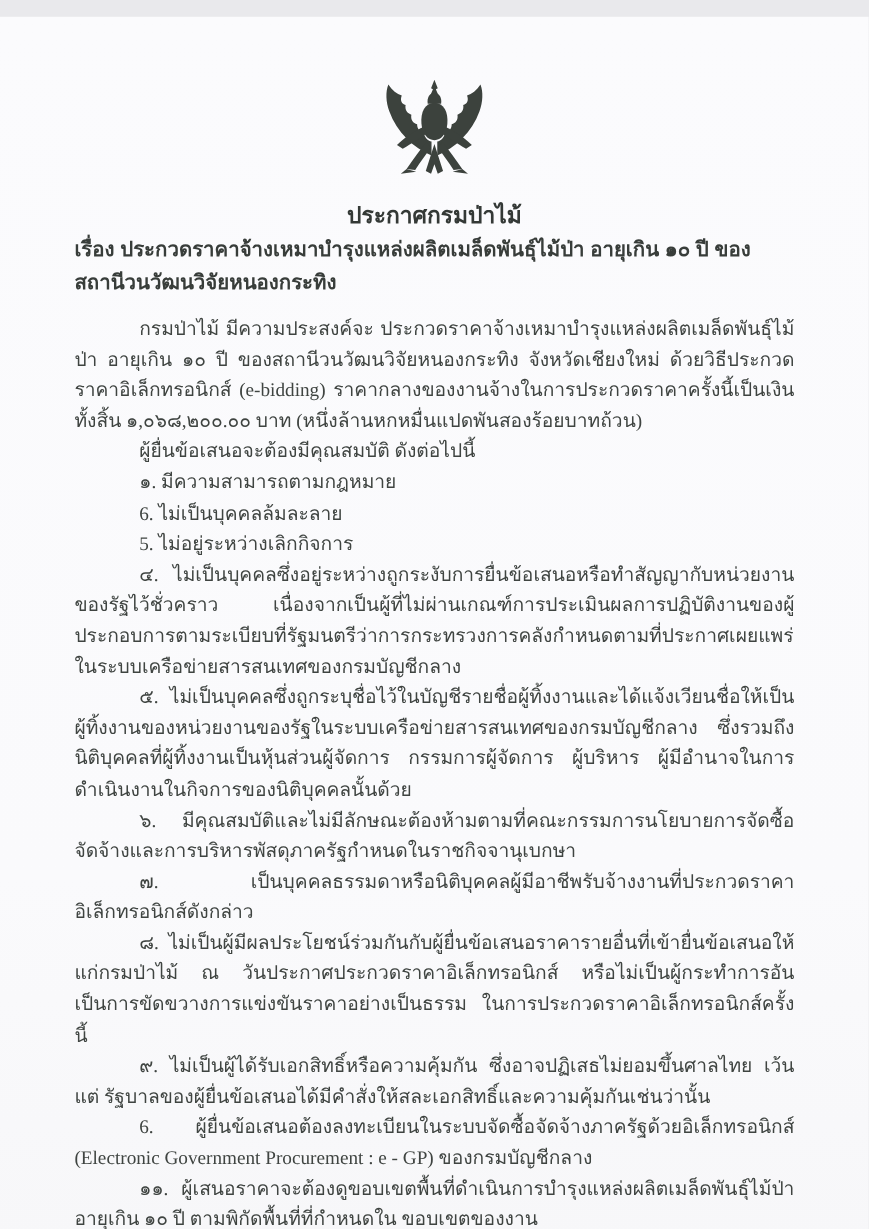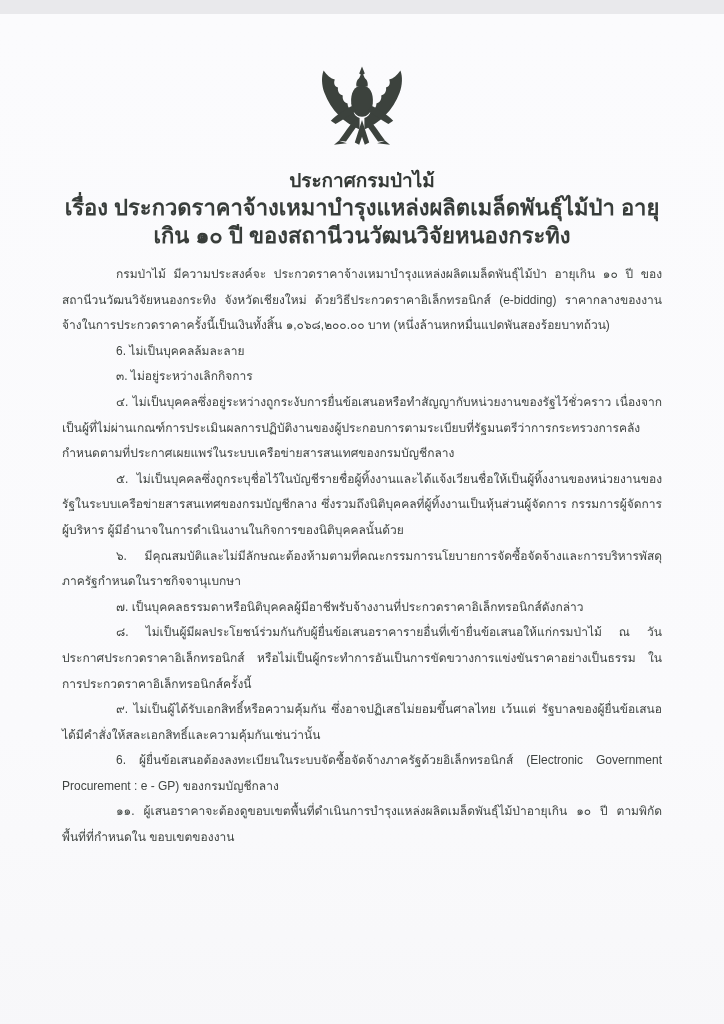--- a/index.html
+++ b/index.html
@@ -24,32 +24,33 @@
   .emblem svg { width: 100%; height: 100%; display: block; }
   .doc-title {
     text-align: center;
     font-size: 19px;
     font-weight: bold;
     color: #343936;
     margin-top: 8px;
     line-height: 26px;
   }
   .subject {
-    text-align: center;
-    font-size: 22px;
+    text-align: left;
+    font-size: 17px;
     font-weight: bold;
     color: #383d3a;
     line-height: 28px;
   }
   .body-text {
-    font-size: 12px;
+    font-size: 16px;
     line-height: 25.6px;
     text-align: justify;
     text-indent: 54px;
     color: #3f4441;
+    font-family: Liberation Serif, serif;
   }
   .intro { margin-top: 12px; }
   p { margin: 0; }
 </style>
 </head>
 <body>
 
 <div class="page">
 
   <div class="emblem">
@@ -81,23 +82,25 @@
       </g>
     </svg>
   </div>
 
   <div class="doc-title">ประกาศกรมป่าไม้</div>
 
   <div class="subject">เรื่อง ประกวดราคาจ้างเหมาบำรุงแหล่งผลิตเมล็ดพันธุ์ไม้ป่า อายุเกิน ๑๐ ปี ของสถานีวนวัฒนวิจัยหนองกระทิง</div>
 
   <p class="body-text intro">กรมป่าไม้ มีความประสงค์จะ ประกวดราคาจ้างเหมาบำรุงแหล่งผลิตเมล็ดพันธุ์ไม้ป่า อายุเกิน ๑๐ ปี ของสถานีวนวัฒนวิจัยหนองกระทิง จังหวัดเชียงใหม่ ด้วยวิธีประกวดราคาอิเล็กทรอนิกส์ (e-bidding) ราคากลางของงานจ้างในการประกวดราคาครั้งนี้เป็นเงินทั้งสิ้น ๑,๐๖๘,๒๐๐.๐๐ บาท (หนึ่งล้านหกหมื่นแปดพันสองร้อยบาทถ้วน)</p>
 
+  <p class="body-text">ผู้ยื่นข้อเสนอจะต้องมีคุณสมบัติ ดังต่อไปนี้</p>
 
+  <p class="body-text">๑. มีความสามารถตามกฎหมาย</p>
   <p class="body-text">6. ไม่เป็นบุคคลล้มละลาย</p>
-  <p class="body-text">๓. ไม่อยู่ระหว่างเลิกกิจการ</p>
+  <p class="body-text">5. ไม่อยู่ระหว่างเลิกกิจการ</p>
   <p class="body-text">๔. ไม่เป็นบุคคลซึ่งอยู่ระหว่างถูกระงับการยื่นข้อเสนอหรือทำสัญญากับหน่วยงานของรัฐไว้ชั่วคราว เนื่องจากเป็นผู้ที่ไม่ผ่านเกณฑ์การประเมินผลการปฏิบัติงานของผู้ประกอบการตามระเบียบที่รัฐมนตรีว่าการกระทรวงการคลังกำหนดตามที่ประกาศเผยแพร่ในระบบเครือข่ายสารสนเทศของกรมบัญชีกลาง</p>
   <p class="body-text">๕. ไม่เป็นบุคคลซึ่งถูกระบุชื่อไว้ในบัญชีรายชื่อผู้ทิ้งงานและได้แจ้งเวียนชื่อให้เป็นผู้ทิ้งงานของหน่วยงานของรัฐในระบบเครือข่ายสารสนเทศของกรมบัญชีกลาง ซึ่งรวมถึงนิติบุคคลที่ผู้ทิ้งงานเป็นหุ้นส่วนผู้จัดการ กรรมการผู้จัดการ ผู้บริหาร ผู้มีอำนาจในการดำเนินงานในกิจการของนิติบุคคลนั้นด้วย</p>
   <p class="body-text">๖. มีคุณสมบัติและไม่มีลักษณะต้องห้ามตามที่คณะกรรมการนโยบายการจัดซื้อจัดจ้างและการบริหารพัสดุภาครัฐกำหนดในราชกิจจานุเบกษา</p>
   <p class="body-text">๗. เป็นบุคคลธรรมดาหรือนิติบุคคลผู้มีอาชีพรับจ้างงานที่ประกวดราคาอิเล็กทรอนิกส์ดังกล่าว</p>
   <p class="body-text">๘. ไม่เป็นผู้มีผลประโยชน์ร่วมกันกับผู้ยื่นข้อเสนอราคารายอื่นที่เข้ายื่นข้อเสนอให้แก่กรมป่าไม้ ณ วันประกาศประกวดราคาอิเล็กทรอนิกส์ หรือไม่เป็นผู้กระทำการอันเป็นการขัดขวางการแข่งขันราคาอย่างเป็นธรรม ในการประกวดราคาอิเล็กทรอนิกส์ครั้งนี้</p>
   <p class="body-text">๙. ไม่เป็นผู้ได้รับเอกสิทธิ์หรือความคุ้มกัน ซึ่งอาจปฏิเสธไม่ยอมขึ้นศาลไทย เว้นแต่ รัฐบาลของผู้ยื่นข้อเสนอได้มีคำสั่งให้สละเอกสิทธิ์และความคุ้มกันเช่นว่านั้น</p>
   <p class="body-text">6. ผู้ยื่นข้อเสนอต้องลงทะเบียนในระบบจัดซื้อจัดจ้างภาครัฐด้วยอิเล็กทรอนิกส์ (Electronic Government Procurement : e - GP) ของกรมบัญชีกลาง</p>
   <p class="body-text">๑๑. ผู้เสนอราคาจะต้องดูขอบเขตพื้นที่ดำเนินการบำรุงแหล่งผลิตเมล็ดพันธุ์ไม้ป่าอายุเกิน ๑๐ ปี ตามพิกัดพื้นที่ที่กำหนดใน ขอบเขตของงาน</p>
 
 </div>

